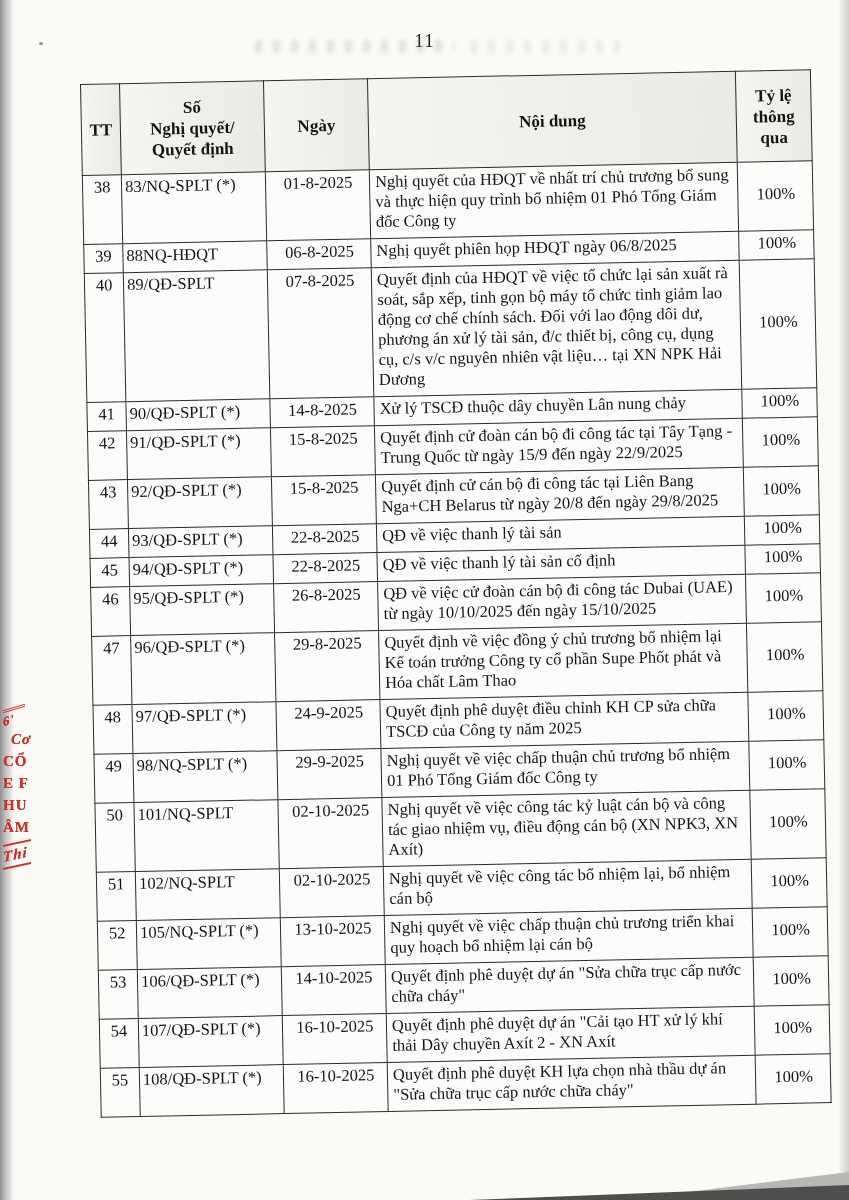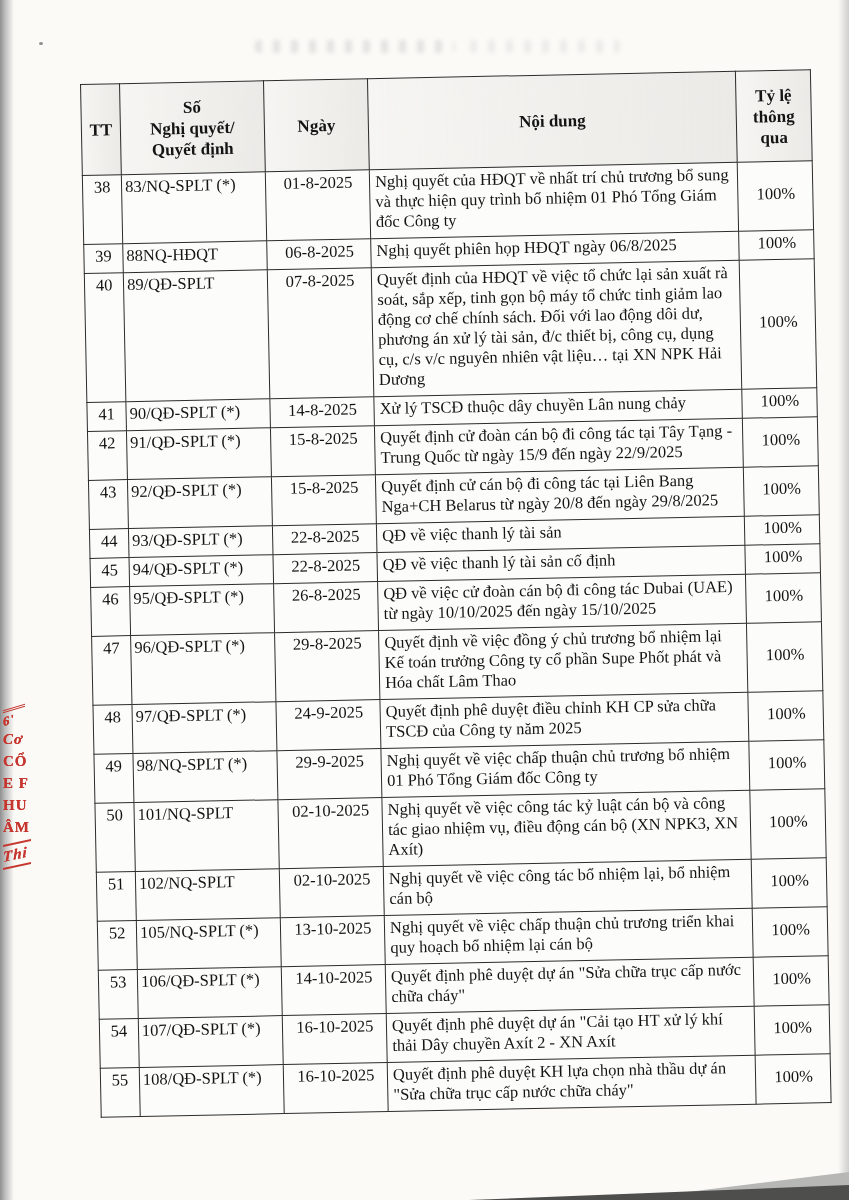--- a/index.html
+++ b/index.html
@@ -46,21 +46,21 @@
   .stamp{
     position:absolute;left:3px;top:700px;width:36px;
     color:#c6362e;font-weight:bold;line-height:1;
     text-shadow:0 0 .4px #c6362e;
   }
   .stamp-frag{font-size:15px;margin:7px 0;letter-spacing:1px;}
   .stamp-frag.f0{
     font-size:13px;width:22px;border-top:3px double #c6362e;
     transform:skewY(-16deg);padding-top:2px;
   }
-  .stamp-frag.f1{font-style:italic;}
+  .stamp-frag.f1{font-style:italic;padding-left:8px;}
   .stamp-frag.f6{
     font-style:italic;width:28px;
     border-top:2px solid #c6362e;border-bottom:2px solid #c6362e;
     transform:skewY(-12deg);padding:3px 0;
   }
 
   
   .table-wrap{
     position:absolute;left:80px;top:84px;
     transform:rotate(-1.15deg);transform-origin:0 0;
@@ -84,20 +84,21 @@
   td.c-tl{text-align:center;vertical-align:middle;}
 </style>
 </head>
 <body>
 
 <div class="page">
 
   <div class="edge-left"></div>
   <div class="edge-right"></div>
 
+  <div class="page-number">11</div>
   <div class="scan-smudge"></div>
   <div class="scan-smudge s2"></div>
   <div class="speck"></div>
 
   <div class="stamp">
       <div class="stamp-frag f0">6'</div>
       <div class="stamp-frag f1">Cơ</div>
       <div class="stamp-frag f2">CỔ</div>
       <div class="stamp-frag f3">E F</div>
       <div class="stamp-frag f4">HU</div>

